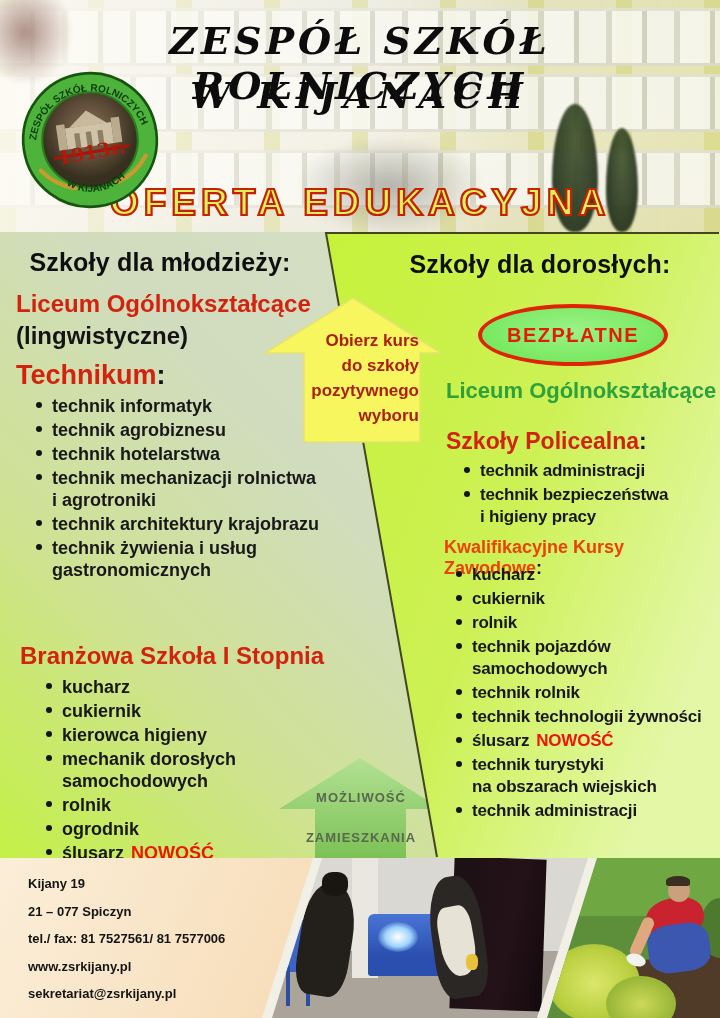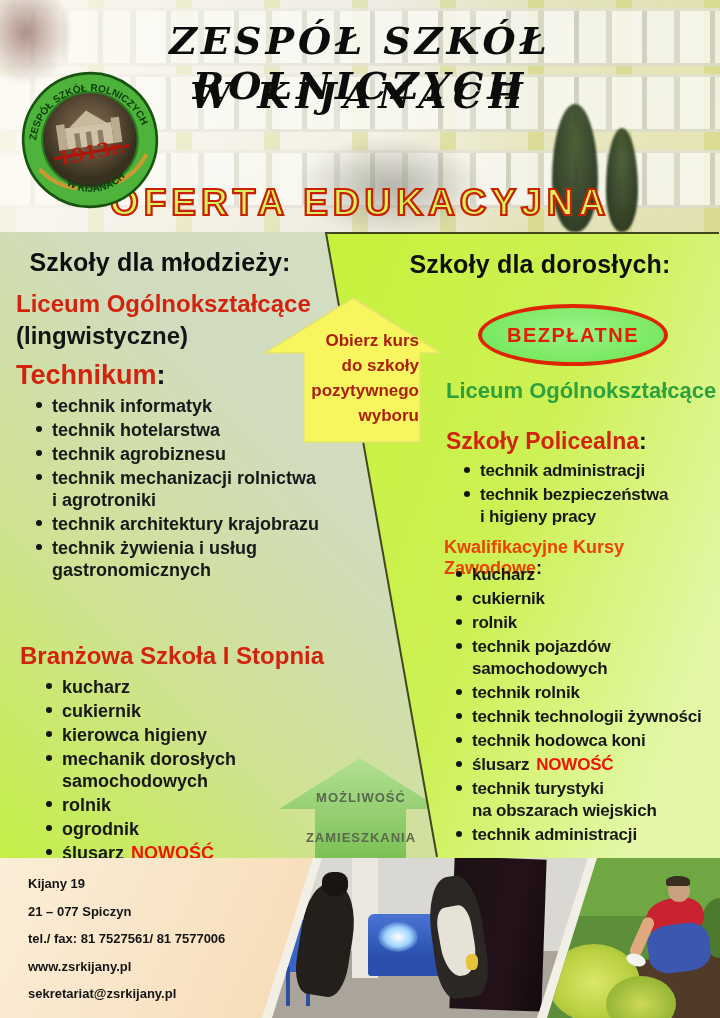--- a/index.html
+++ b/index.html
@@ -160,27 +160,27 @@
     <ul class="abs blist list-left" style="left:36px;top:163px;width:330px;">
 
         <li>
           <span class="dot"></span>
           <span class="pre">technik informatyk</span>
 
         </li>
 
         <li>
           <span class="dot"></span>
+          <span class="pre">technik agrobiznesu</span>
+
+        </li>
+
+        <li>
+          <span class="dot"></span>
           <span class="pre">technik hotelarstwa</span>
-
-        </li>
-
-        <li>
-          <span class="dot"></span>
-          <span class="pre">technik agrobiznesu</span>
 
         </li>
 
         <li>
           <span class="dot"></span>
           <span class="pre">technik mechanizacji rolnictwa
 i agrotroniki</span>
 
         </li>
 
@@ -300,25 +300,20 @@
           <span class="pre">technik rolnik</span>
 
         </li>
 
         <li>
           <span class="dot"></span>
           <span class="pre">technik technologii żywności</span>
 
         </li>
 
-        <li>
-          <span class="dot"></span>
-          <span class="pre">technik hodowca koni</span>
-
-        </li>
 
         <li>
           <span class="dot"></span>
           <span class="pre">ślusarz</span>
           <span class="badge">NOWOŚĆ</span>
         </li>
 
         <li>
           <span class="dot"></span>
           <span class="pre">technik turystyki

